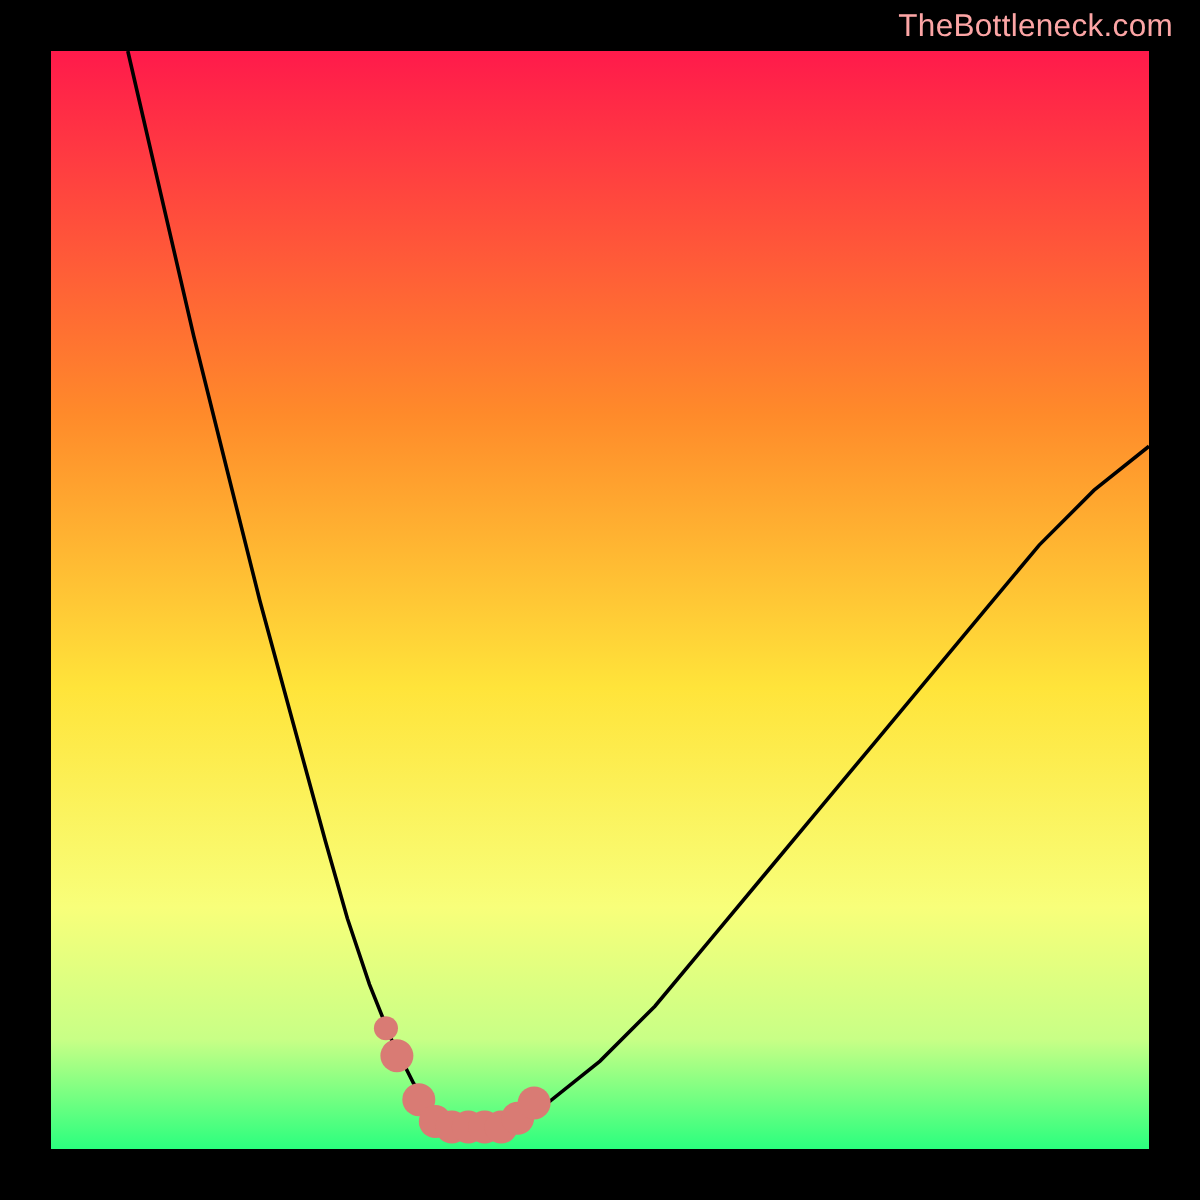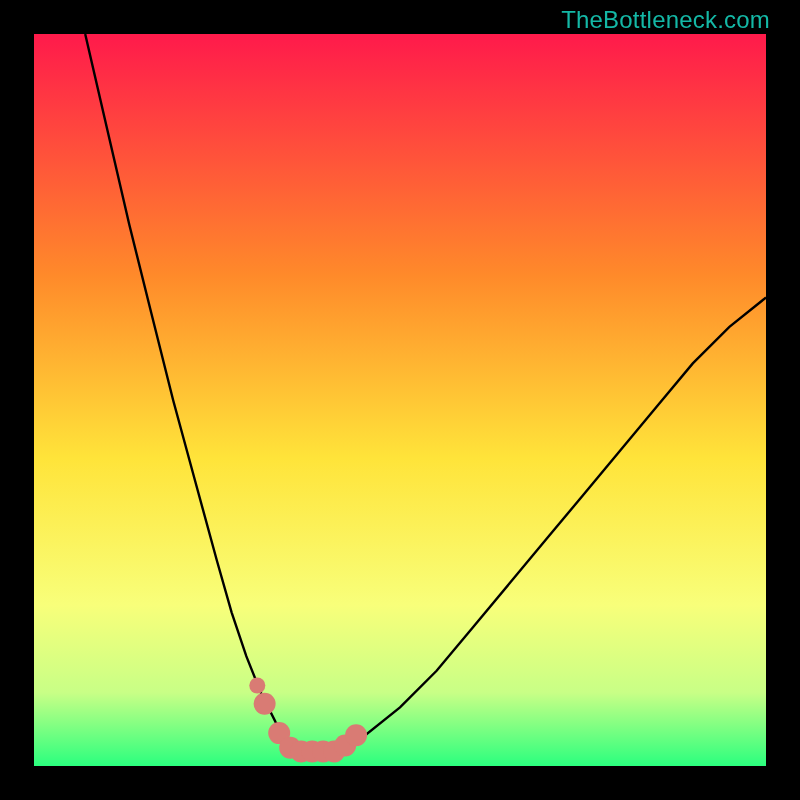--- a/index.html
+++ b/index.html
@@ -23,23 +23,23 @@
     position: absolute;
     left: 34px;
     top: 34px;
     width: 732px;
     height: 732px;
     
   }
   .watermark {
     position: absolute;
     top: 6px;
-    right: 30px;
-    color: #14b8a6;
-    font-size: 24px;
+    right: 18px;
+    color: #fca5a5;
+    font-size: 21px;
     font-weight: 500;
     letter-spacing: 0.2px;
   }
   svg.curve-layer {
     position: absolute;
     left: 34px;
     top: 34px;
     width: 732px;
     height: 732px;
     overflow: visible;

